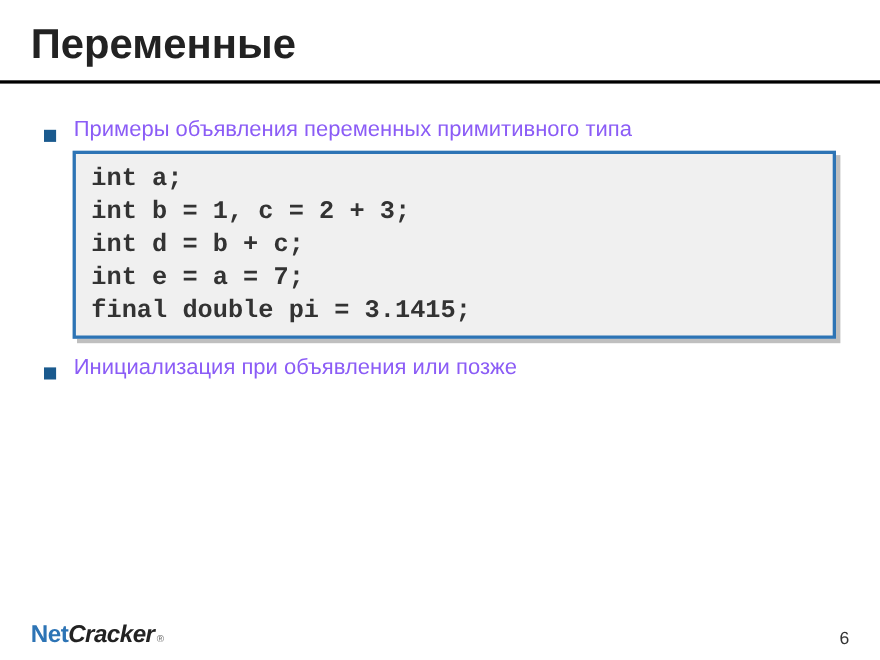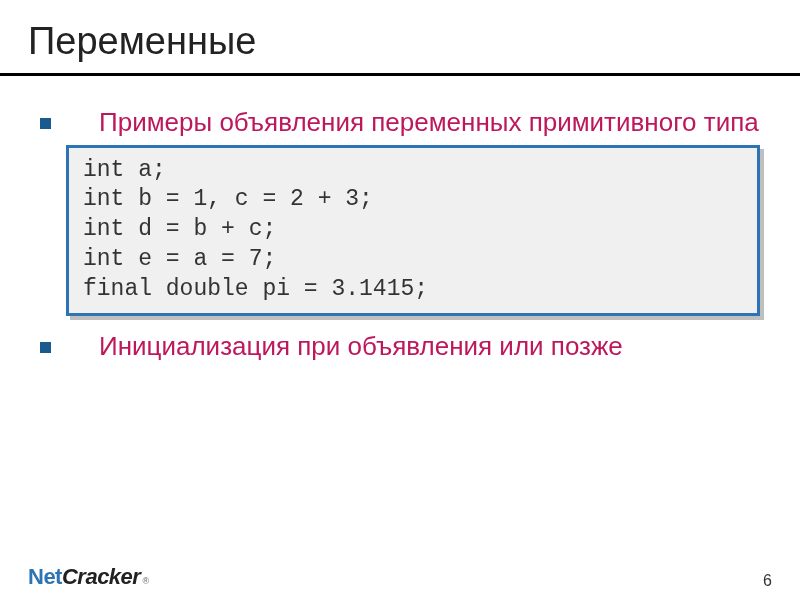--- a/index.html
+++ b/index.html
@@ -12,62 +12,61 @@
     overflow: hidden;
   }
   .slide {
     width: 100%;
     height: 100%;
     padding: 0;
     position: relative;
   }
   .title {
     font-size: 38px;
-    font-weight: normal;
+    font-weight: bold;
     color: #222;
     padding: 20px 28px 10px 28px;
   }
   .divider {
     height: 3px;
     background: linear-gradient(to right, #000 0%, #000 100%);
     margin: 0 0 30px 0;
     width: 100%;
   }
   .content {
     padding: 0 40px;
   }
   .bullet-item {
     display: flex;
     align-items: flex-start;
     margin-bottom: 6px;
-    font-size: 26px;
-    color: #be185d;
+    font-size: 20px;
+    color: #8b5cf6;
     line-height: 1.25;
-    gap: 32px;
   }
   .bullet-sq {
     width: 11px;
     height: 11px;
     background: #1a5a8e;
     flex-shrink: 0;
     margin-top: 12px;
     margin-right: 16px;
   }
   .bullet-text {
     flex: 1;
   }
   .code-box {
     border: 3px solid #2d74b5;
     box-shadow: 4px 4px 0 rgba(0,0,0,0.25);
     background: #f0f0f0;
     margin: 6px 0 14px 26px;
     padding: 8px 14px;
     font-family: "Courier New", monospace;
     font-size: 23px;
-    font-weight: normal;
+    font-weight: bold;
     color: #333;
     line-height: 1.3;
     white-space: pre;
   }
   .footer {
     position: absolute;
     bottom: 10px;
     left: 28px;
     right: 28px;
     display: flex;

